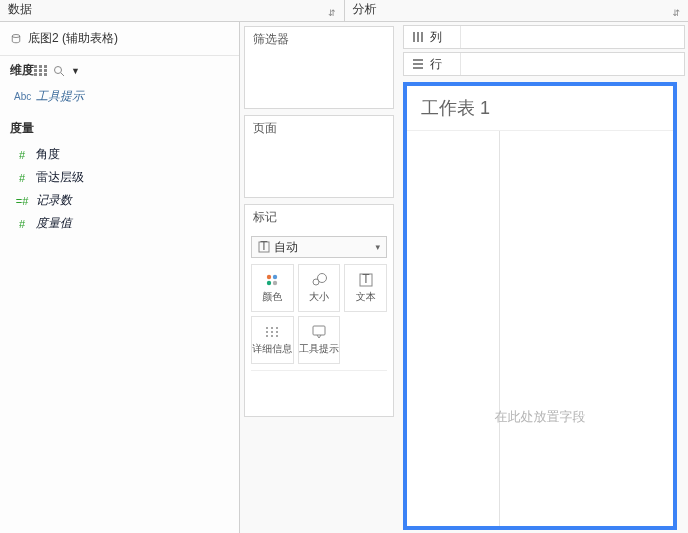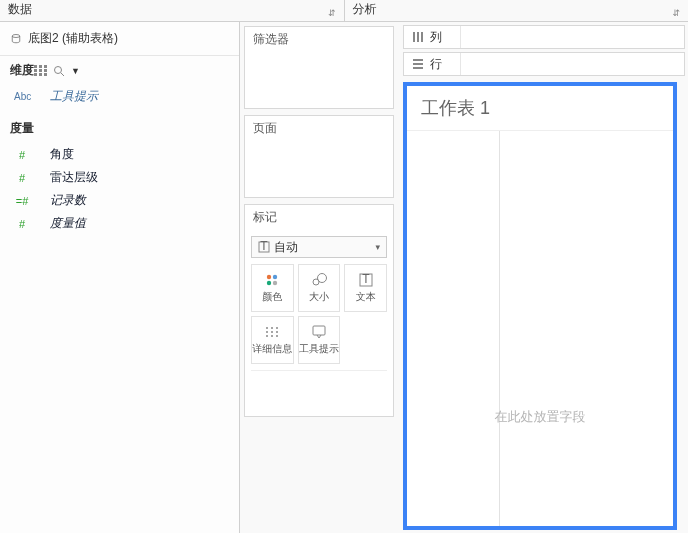--- a/index.html
+++ b/index.html
@@ -15,21 +15,21 @@
 
   
   .side { width: 240px; border-right: 1px solid #d0d0d0; background: #fdfdfd; padding: 4px 0; }
   .datasource { display: flex; align-items: center; gap: 6px; padding: 4px 10px 8px; border-bottom: 1px solid #e6e6e6; }
   .ds-icon { width: 12px; height: 12px; }
   .dim-header { display: flex; align-items: center; justify-content: flex-start; padding: 6px 10px 4px; font-weight: 600; color: #555; }
   .dim-tools { display: flex; gap: 6px; align-items: center; color: #888; }
   .dim-tools span { cursor: pointer; }
 
   .fld-list { padding: 2px 0; }
-  .fld { display: flex; align-items: center; gap: 20px; padding: 3px 14px; cursor: grab; }
+  .fld { display: flex; align-items: center; gap: 6px; padding: 3px 14px; cursor: grab; }
   .fld .t-dim { color: #4e79a7; font-size: 10px; width: 16px; text-align: center; }
   .fld .t-mea { color: #2ca02c; font-size: 11px; width: 16px; text-align: center; }
   .fld .lbl-dim { color: #3a6a9a; }
   .fld .lbl-mea { color: #0f172a; }
   .fld .italic { font-style: italic; }
 
   .mea-header { padding: 10px 10px 4px; font-weight: 600; color: #555; }
 
   
   .mid { width: 160px; padding: 4px 6px 4px 4px; display: flex; flex-direction: column; gap: 6px; }

